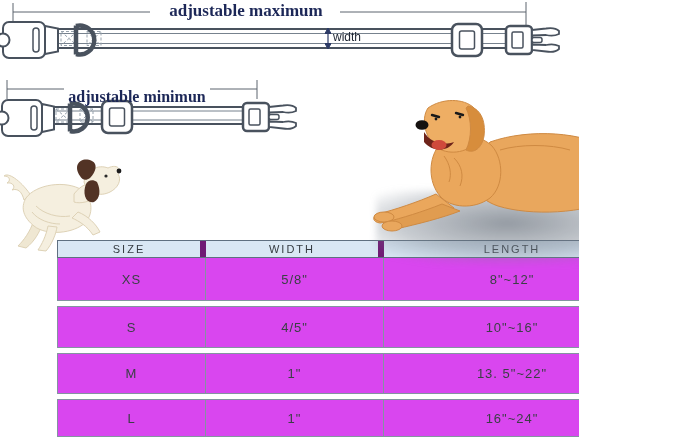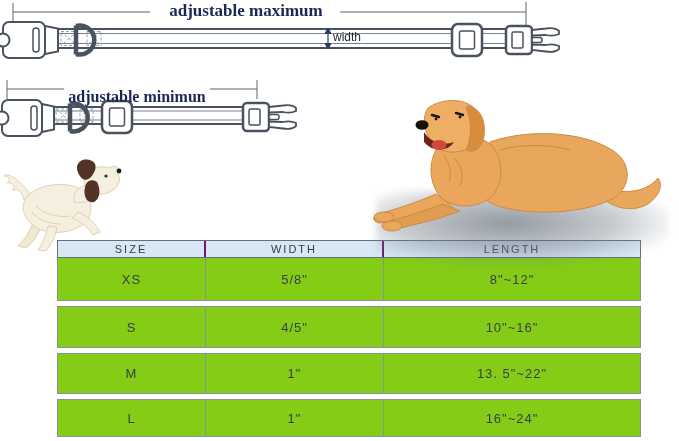--- a/index.html
+++ b/index.html
@@ -1,42 +1,42 @@
 <!DOCTYPE html>
 <html><head>
 <meta charset="utf-8">
 <style>
   html,body{margin:0;padding:0;background:#fff;}
-  .stage{position:relative;width:679px;height:441px;overflow:hidden;background:#fff;
+  .stage{position:relative;width:579px;height:441px;overflow:hidden;background:#fff;
          font-family:"Liberation Sans",sans-serif;}
   svg{display:block;}
   .diagram-svg{position:absolute;left:0;top:0;z-index:1;}
   .annot{position:absolute;z-index:2;color:#1c2757;font-family:"Liberation Serif",serif;
          font-weight:bold;text-align:center;white-space:nowrap;}
   .annot.max{left:152px;top:1px;width:188px;font-size:17px;}
   .annot.min{left:64px;top:88px;width:146px;font-size:16px;}
   .width-label{position:absolute;left:333px;top:30px;z-index:2;font-size:12px;
          color:#1b2330;font-family:"Liberation Sans",sans-serif;}
   .small-dog{position:absolute;left:0px;top:154px;z-index:3;}
   .large-dog{position:absolute;left:370px;top:98px;z-index:3;}
   .dog-shadow{position:absolute;left:376px;top:190px;width:292px;height:74px;z-index:2;
          background:radial-gradient(ellipse at 45% 45%, rgba(82,92,105,0.62) 0%,
                     rgba(118,128,140,0.40) 48%, rgba(150,158,168,0) 78%);
          filter:blur(3px);pointer-events:none;}
   
   .size-table{position:absolute;left:57px;top:240px;width:584px;z-index:1;}
   .thead{display:flex;height:18px;background:#d9e7f4;border:1px solid #5f7081;box-sizing:border-box;}
   .thead .cell{font-size:11px;letter-spacing:2px;color:#353b41;}
-  .trow{display:flex;background:#84cc16;border:1px solid #8493a1;box-sizing:border-box;}
+  .trow{display:flex;background:#d946ef;border:1px solid #8493a1;box-sizing:border-box;}
   .trow .cell{font-size:13px;letter-spacing:1px;color:#3a4045;}
   .cell{display:flex;align-items:center;justify-content:center;box-sizing:border-box;}
   .c1{width:148px;border-right:1px solid #8493a1;}
   .c2{width:178px;border-right:1px solid #8493a1;}
   .c3{flex:1;}
-  .thead .c1,.thead .c2{border-right:2px solid #701a75;}
+  .thead .c1,.thead .c2{border-right:6px solid #701a75;}
   .r1{height:43px;border-top:none;}
   .r2{height:42px;margin-top:5px;}
   .r3{height:41px;margin-top:5px;}
   .r4{height:38px;margin-top:5px;}
 </style>
 </head>
 <body>
 
 <div class="stage">
 

